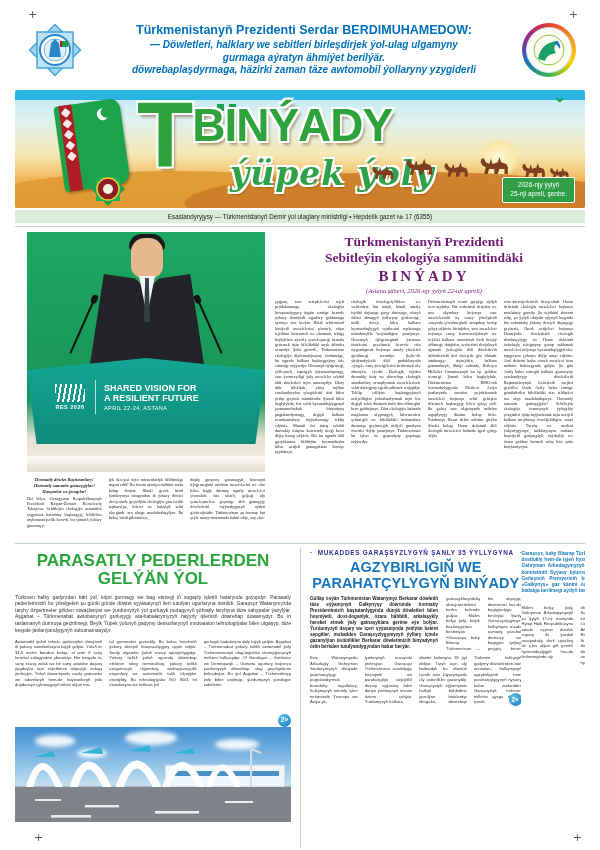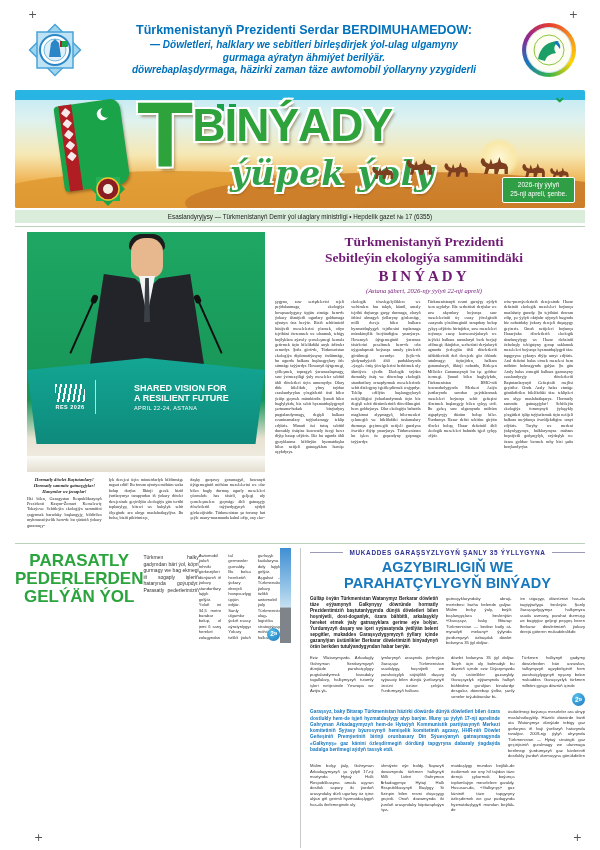--- a/index.html
+++ b/index.html
@@ -67,21 +67,21 @@
         clip-path:polygon(14% 0,40% 4%,50% 14%,60% 4%,86% 0,100% 100%,0 100%);}
   .shirt{position:absolute;left:112px;top:44px;width:16px;height:40px;background:#f4f4f4;clip-path:polygon(0 0,100% 0,50% 100%);}
   .tie{position:absolute;left:117px;top:46px;width:6px;height:44px;background:#3a3f45;clip-path:polygon(20% 0,80% 0,100% 100%,0 100%);}
   .podium{position:absolute;left:0px;bottom:28px;width:238px;height:86px;
         background:linear-gradient(180deg,#13a693,#0e8a7c);clip-path:polygon(0 14%,50% 0,100% 14%,96% 100%,4% 100%);}
   .pod-inner{position:absolute;left:26px;top:22px;display:flex;gap:8px;align-items:center;}
   .pod-logo{width:34px;height:34px;display:flex;flex-direction:column;align-items:center;justify-content:center;color:#fff;}
   .pod-bars{width:30px;height:18px;background:repeating-linear-gradient(100deg,#fff 0 2px,transparent 2px 5px);}
   .pod-logo-label{font-size:5.5px;font-weight:bold;letter-spacing:.5px;margin-top:2px;}
   .pod-sep{width:1px;height:34px;background:rgba(255,255,255,.7);}
-  .pod-text{color:#fff;margin-left:30px;}
+  .pod-text{color:#fff;}
   .pod-text .l1{font-size:9px;font-weight:bold;line-height:1.15;}
   .pod-text .l3{font-size:5.5px;margin-top:2px;letter-spacing:.4px;}
   .mic{position:absolute;width:2px;height:58px;background:#111;border-radius:2px;}
   .mic:after{content:"";position:absolute;top:-6px;left:-2px;width:6px;height:9px;background:#111;border-radius:3px;}
   .mic.m1{left:54px;top:66px;transform:rotate(24deg);}
   .mic.m2{right:54px;top:66px;transform:rotate(-24deg);}
   .table{position:absolute;left:0;bottom:0;width:100%;height:16px;background:linear-gradient(180deg,#fbfaf6,#e4ded0);}
   .caption{margin-top:5px;display:flex;gap:7px;flex:1;overflow:hidden;}
   .cap-col{flex:1;font-family:"Liberation Serif",serif;font-size:4.2px;line-height:1.3;text-align:justify;overflow:hidden;}
   .cap-open{font-weight:bold;font-style:italic;text-align:center;font-size:4.6px;line-height:1.35;}
@@ -90,29 +90,29 @@
   .sp-head{text-align:center;color:#701a75;font-family:"Liberation Serif",serif;margin-top:2px;}
   .sp-head .hl{font-size:13.5px;font-weight:bold;line-height:1.22;}
   .sp-head .hl4{font-size:15px;font-weight:bold;letter-spacing:3px;margin-top:1px;}
   .sp-head .dl{font-size:6.5px;font-style:italic;margin-top:2px;}
   .sp-cols{display:flex;gap:7px;margin-top:5px;flex:1;overflow:hidden;}
   .sp-col{flex:1;font-family:"Liberation Serif",serif;font-size:4.2px;line-height:1.28;text-align:justify;overflow:hidden;}
 
   
   .bottom{margin:4px 15px 0;display:grid;grid-template-columns:276px 1px 1fr;column-gap:9px;height:300px;}
   .vrule{background:#c9c9c9;}
-  .b-left{display:flex;flex-direction:row;overflow:hidden;}
+  .b-left{display:flex;flex-direction:column;overflow:hidden;}
   .p-head{text-align:center;color:#2ca43e;font-weight:bold;font-size:17px;line-height:1.05;margin-top:4px;}
   .p-intro{font-size:5px;line-height:1.32;text-align:justify;margin-top:6px;color:#333;height:40px;overflow:hidden;}
   .p-cols{display:flex;gap:7px;margin-top:5px;height:88px;overflow:hidden;position:relative;}
   .b-col{flex:1;font-size:4.2px;line-height:1.3;text-align:justify;color:#333;overflow:hidden;position:relative;}
   .photo-toll{position:relative;margin-top:6px;width:276px;height:95px;overflow:hidden;background:linear-gradient(180deg,#3f8fd2 0%,#9cc9ea 45%,#c6dff0 62%,#9aa0a6 63%,#83898f 100%);}
   .cloud{position:absolute;background:#fff;border-radius:50%;filter:blur(2px);opacity:.9;}
 
-  .b-right{display:flex;flex-direction:column;overflow:hidden;}
+  .b-right{display:flex;flex-direction:row;overflow:hidden;}
   .kicker{display:flex;align-items:center;gap:6px;color:#2e3192;font-weight:bold;font-size:6.4px;letter-spacing:.7px;margin-top:1px;}
   .kicker:before,.kicker:after{content:"";flex:1;height:1px;background:#9a9ab8;}
   .a-head{text-align:center;color:#1878be;font-weight:bold;font-size:14.5px;line-height:1.12;margin-top:3px;}
   .a-row1{display:flex;gap:8px;margin-top:5px;height:55px;overflow:hidden;}
   .a-intro{flex:0 0 128px;font-size:4.6px;font-weight:bold;line-height:1.3;text-align:justify;color:#222;overflow:hidden;}
   .a-row2{display:flex;gap:7px;margin-top:4px;height:51px;overflow:hidden;}
   .d-head{text-align:center;color:#1878be;font-weight:bold;font-size:12.5px;margin-top:5px;}
   .d-row1{display:flex;gap:8px;margin-top:3px;height:50px;overflow:hidden;}
   .d-intro{flex:0 0 190px;color:#1878be;font-weight:bold;font-size:4.8px;line-height:1.3;text-align:justify;overflow:hidden;}
   .d-cols{display:flex;gap:7px;margin-top:4px;height:78px;overflow:hidden;}

